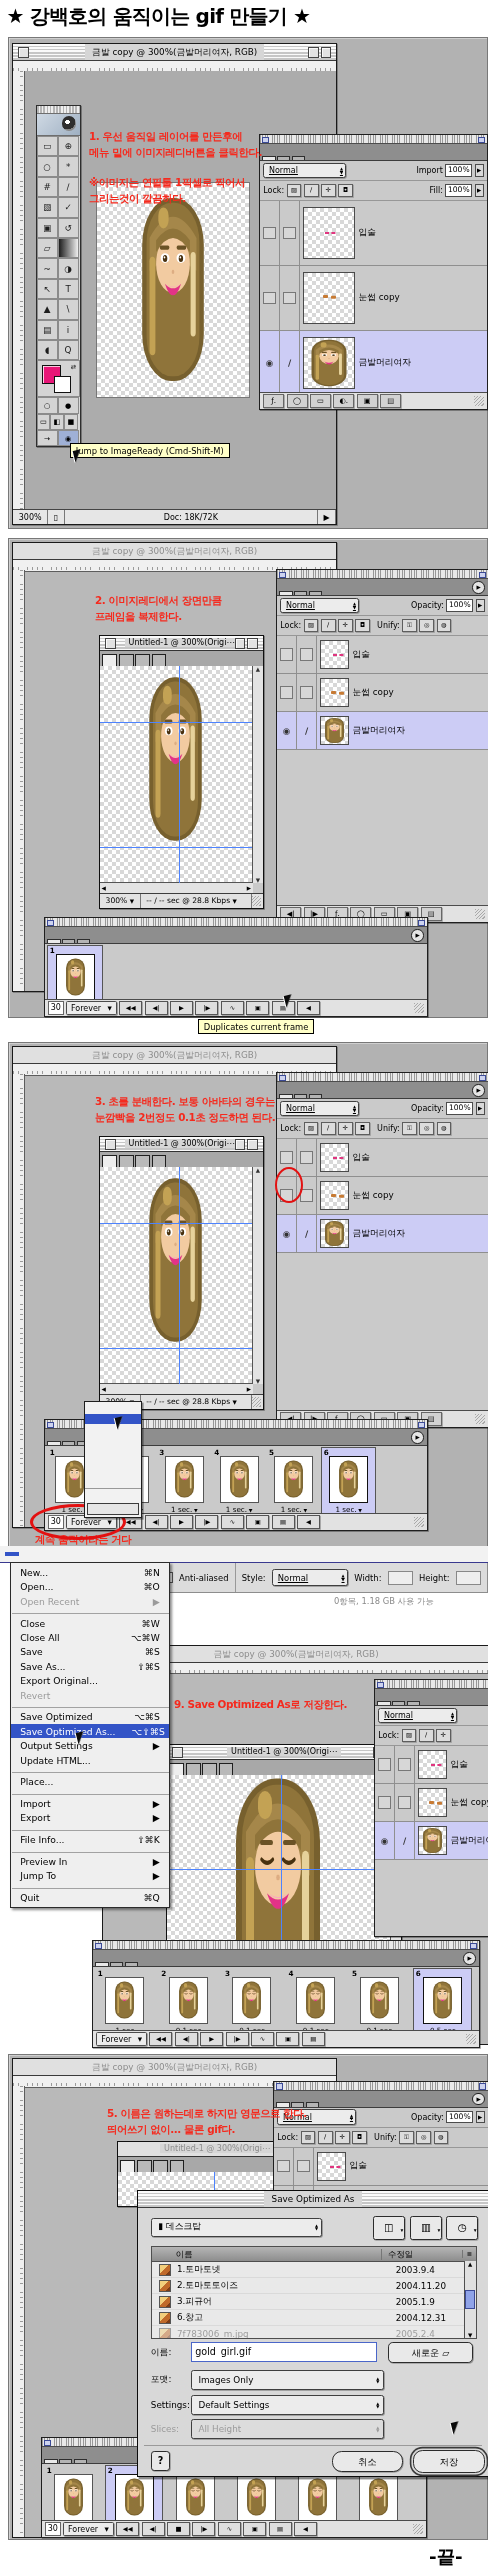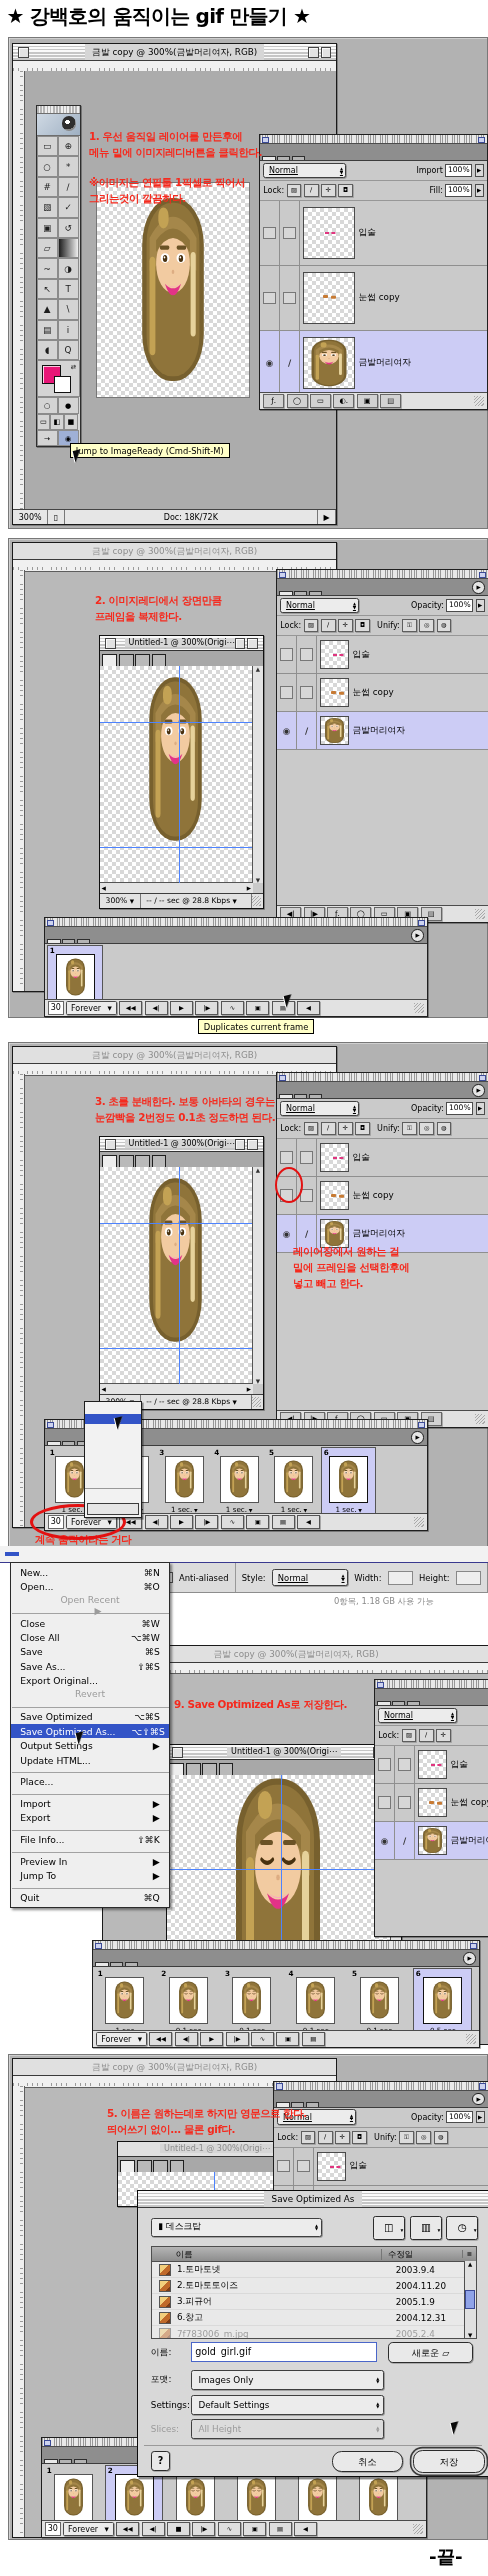--- a/index.html
+++ b/index.html
@@ -115,21 +115,21 @@
   .pi.hl{background:var(--c-menu_hilite);color:#fff;}
   .pi.topline{border-top:0.8px solid #999;margin-top:1.6px;padding-top:0.8px;}
   .pi.boxed{border:0.8px solid #3c3c3c;margin:2.4px 1.6px 0;background:#e6e6e6;text-align:center;}
   .rcirc{position:absolute;border:2.4px solid #e31111;border-radius:50%;z-index:45;background:transparent;}
   .mbar{position:absolute;left:0;right:0;top:0;height:16px;background:#f2f2f2;border-bottom:1.6px solid #39398f;display:flex;align-items:center;padding-left:4.8px;font-size:9.2px;z-index:20;}
   .mb{padding:1.6px 7.2px;white-space:nowrap;}
   .mb.active{background:var(--c-menu_hilite);color:#fff;}
   .menupanel{position:absolute;background:#efefef;border:0.8px solid #2b2b2b;box-shadow:1.6px 1.6px 2.4px rgba(0,0,0,.45);padding:2.4px 0;z-index:55;}
   .mi{display:flex;justify-content:space-between;align-items:center;height:14.4px;padding:0 9.6px 0 8.8px;font-size:9.2px;white-space:nowrap;}
   .mi .ms{margin-left:16px;}
-  .mi.dis{color:#9b9b9b;flex-direction:column;}
+  .mi.dis{color:#9b9b9b;}
   .mi.hl{background:var(--c-menu_hilite);color:#fff;}
   .mi.sep{height:3.2px;padding:0;margin:1.6px 0.8px;border-bottom:0.8px solid #a2a2a2;}
   .optbar{position:absolute;background:#dcdcdc;border:0.8px solid #8d8d8d;display:flex;align-items:center;gap:6.4px;padding:0 6.4px;font-size:8.4px;z-index:10;white-space:nowrap;}
   .chk{width:8.8px;height:8.8px;border:0.8px solid #555;background:#eee;display:inline-block;}
   .fld{border:0.8px solid #888;background:#eee;width:32px;height:12px;}
   .vdiv{width:0.8px;align-self:stretch;background:#999;}
   .finderstat{position:absolute;color:#8a8a8a;font-size:8.4px;z-index:5;white-space:nowrap;}
   
   .dlg{position:absolute;background:#d8d8d8;border:0.8px solid #0c0c0c;box-shadow:1.6px 2.4px 0 rgba(0,0,0,.45);z-index:60;}
   .dlgbody{position:relative;}
@@ -689,25 +689,20 @@
           <span class="lthumb ck">
               <svg class="girl" viewBox="0 0 60 84" preserveAspectRatio="none">
                 <use class="o" href="#g-open"></use>
                 <use class="c" href="#g-closed"></use>
               </svg>
             </span>
           <span class="lname">금발머리여자</span>
         </div>
         </div>
       <div class="rcirc" style="left:-2.4px;top:94px;width:24px;height:32px;"></div>
-      <div class="red" style="left:16px;top:170px;font-size:10.4px;">
-        <div>레이어창에서 원하는 걸</div>
-          <div>밑에 프레임을 선택한후에</div>
-          <div>넣고 빼고 한다.</div>
-      </div>
       <div class="pbottom">
         <span class="pbi">◀|</span>
         <span class="pbi">|▶</span>
         <span class="pbi">ƒ.</span>
         <span class="pbi">◯</span>
         <span class="pbi">▭</span>
         <span class="pbi">▣</span>
         <span class="pbi">▤</span>
         <span class="grip"></span>
       </div>

